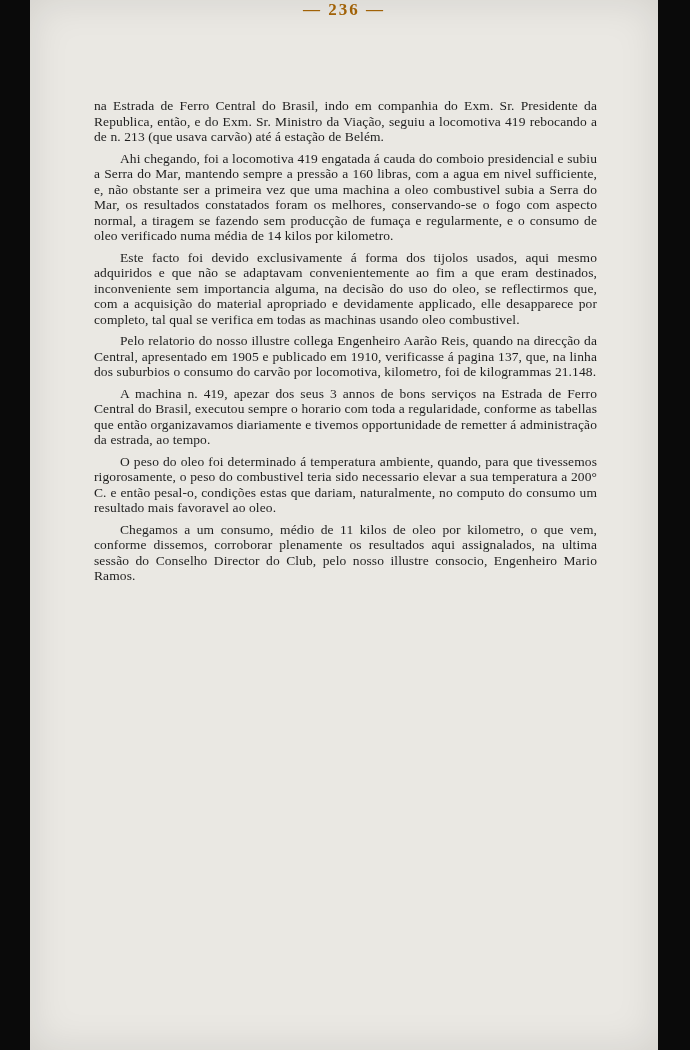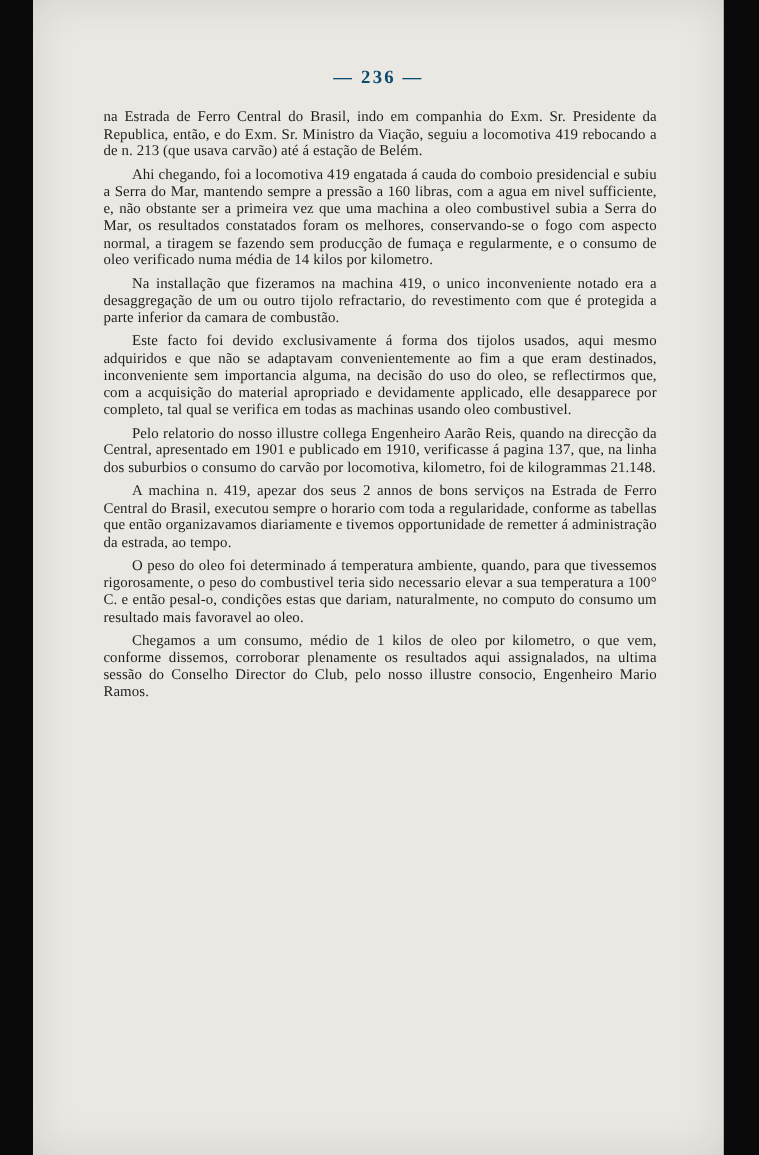--- a/index.html
+++ b/index.html
@@ -20,25 +20,24 @@
   .page {
     position: absolute;
     left: 30px;
     top: 0;
     width: 628px;
     height: 1050px;
     background: #eae8e3;
     box-shadow: inset 0 0 40px rgba(0,0,0,0.10);
   }
   .page-number {
-    margin-top: 60px;
     text-align: center;
     font-size: 17px;
     font-weight: bold;
-    color: #0c4a6e;
+    color: #a16207;
     letter-spacing: 2px;
   }
   .text-block {
     position: absolute;
     left: 64px;
     top: 98px;
     width: 503px;
     color: #1e1e1e;
     font-size: 13.5px;
     line-height: 15.5px;
@@ -55,21 +54,20 @@
 </style>
 </head>
 <body>
 
 <div class="scan">
   <div class="page">
     <div class="page-number">— 236 —</div>
     <div class="text-block">
       <p class="no-indent">na Estrada de Ferro Central do Brasil, indo em companhia do Exm. Sr. Presidente da Republica, então, e do Exm. Sr. Ministro da Viação, seguiu a locomotiva 419 rebocando a de n. 213 (que usava carvão) até á estação de Belém.</p>
       <p>Ahi chegando, foi a locomotiva 419 engatada á cauda do comboio presidencial e subiu a Serra do Mar, mantendo sempre a pressão a 160 libras, com a agua em nivel sufficiente, e, não obstante ser a primeira vez que uma machina a oleo combustivel subia a Serra do Mar, os resultados constatados foram os melhores, conservando-se o fogo com aspecto normal, a tiragem se fazendo sem producção de fumaça e regularmente, e o consumo de oleo verificado numa média de 14 kilos por kilometro.</p>
-      <p>Na installação que fizeramos na machina 419, o unico inconveniente notado era a desaggregação de um ou outro tijolo refractario, do revestimento com que é protegida a parte inferior da camara de combustão.</p>
       <p>Este facto foi devido exclusivamente á forma dos tijolos usados, aqui mesmo adquiridos e que não se adaptavam convenientemente ao fim a que eram destinados, inconveniente sem importancia alguma, na decisão do uso do oleo, se reflectirmos que, com a acquisição do material apropriado e devidamente applicado, elle desapparece por completo, tal qual se verifica em todas as machinas usando oleo combustivel.</p>
-      <p>Pelo relatorio do nosso illustre collega Engenheiro Aarão Reis, quando na direcção da Central, apresentado em 1901 e publicado em 1910, verificasse á pagina 137, que, na linha dos suburbios o consumo do carvão por locomotiva, kilometro, foi de kilogrammas 21.148.</p>
-      <p>A machina n. 419, apezar dos seus 2 annos de bons serviços na Estrada de Ferro Central do Brasil, executou sempre o horario com toda a regularidade, conforme as tabellas que então organizavamos diariamente e tivemos opportunidade de remetter á administração da estrada, ao tempo.</p>
-      <p>O peso do oleo foi determinado á temperatura ambiente, quando, para que tivessemos rigorosamente, o peso do combustivel teria sido necessario elevar a sua temperatura a 100° C. e então pesal-o, condições estas que dariam, naturalmente, no computo do consumo um resultado mais favoravel ao oleo.</p>
-      <p>Chegamos a um consumo, médio de 1 kilos de oleo por kilometro, o que vem, conforme dissemos, corroborar plenamente os resultados aqui assignalados, na ultima sessão do Conselho Director do Club, pelo nosso illustre consocio, Engenheiro Mario Ramos.</p>
+      <p>Pelo relatorio do nosso illustre collega Engenheiro Aarão Reis, quando na direcção da Central, apresentado em 1905 e publicado em 1910, verificasse á pagina 137, que, na linha dos suburbios o consumo do carvão por locomotiva, kilometro, foi de kilogrammas 21.148.</p>
+      <p>A machina n. 419, apezar dos seus 3 annos de bons serviços na Estrada de Ferro Central do Brasil, executou sempre o horario com toda a regularidade, conforme as tabellas que então organizavamos diariamente e tivemos opportunidade de remetter á administração da estrada, ao tempo.</p>
+      <p>O peso do oleo foi determinado á temperatura ambiente, quando, para que tivessemos rigorosamente, o peso do combustivel teria sido necessario elevar a sua temperatura a 200° C. e então pesal-o, condições estas que dariam, naturalmente, no computo do consumo um resultado mais favoravel ao oleo.</p>
+      <p>Chegamos a um consumo, médio de 11 kilos de oleo por kilometro, o que vem, conforme dissemos, corroborar plenamente os resultados aqui assignalados, na ultima sessão do Conselho Director do Club, pelo nosso illustre consocio, Engenheiro Mario Ramos.</p>
     </div>
   </div>
 </div>
 
 </body></html>

